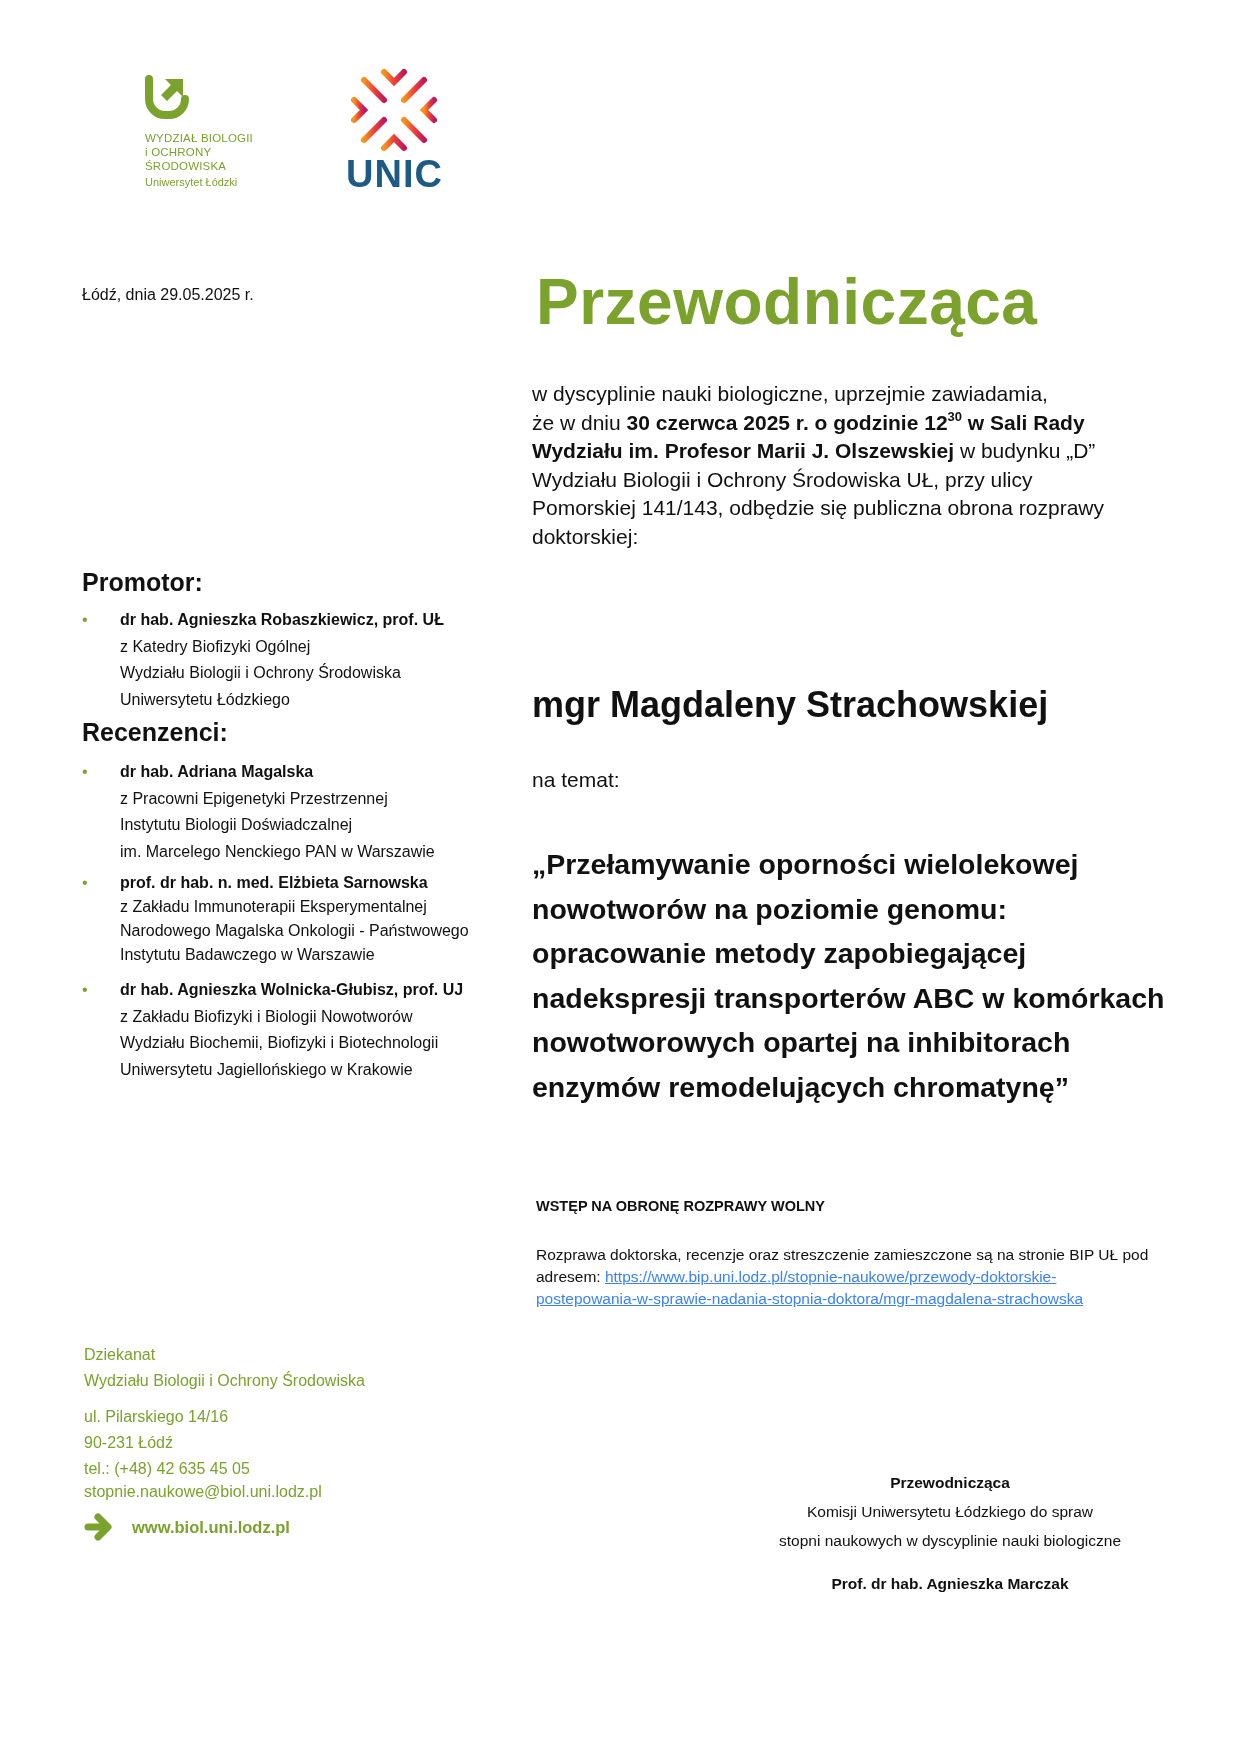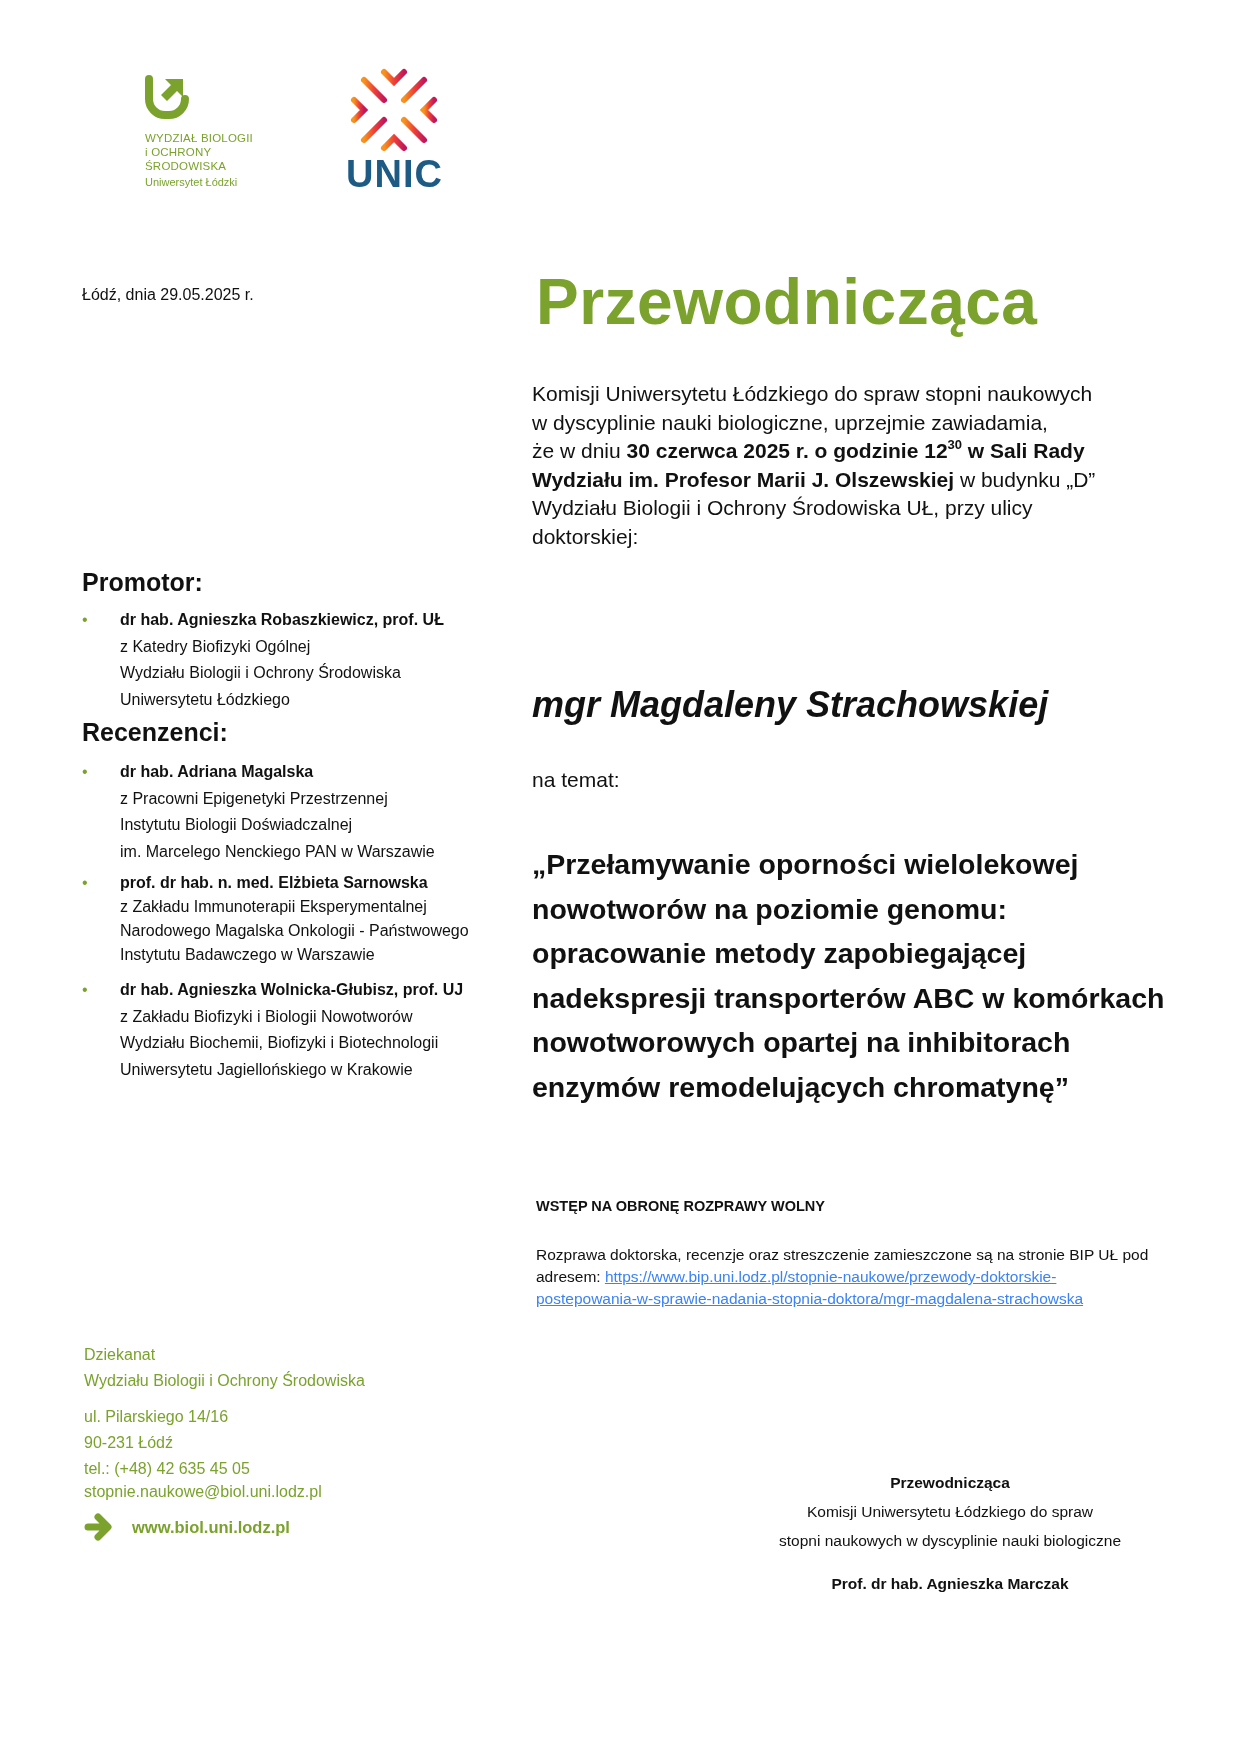--- a/index.html
+++ b/index.html
@@ -23,21 +23,21 @@
     .intro { left: 532px; top: 380px; width: 650px; font-size: 21px; line-height: 28.5px; }
     .intro p { white-space: nowrap; }
     .intro sup { font-size: 13px; vertical-align: 9px; line-height: 0; }
 
     .left-col { left: 82px; width: 420px; }
     .sec-head { font-size: 25px; font-weight: bold; }
     .person { position: relative; padding-left: 38px; font-size: 16px; line-height: 26.5px; }
     .person .bullet { position: absolute; left: 0; top: 0; color: #7aa22d; font-size: 16px; }
     .person .pname { font-weight: bold; }
 
-    .candidate { left: 532px; top: 684px; font-size: 36px; font-weight: bold; font-style: italic; }
+    .candidate { left: 532px; top: 684px; font-size: 36px; font-weight: bold; }
     .na-temat { left: 532px; top: 768px; font-size: 21px; }
     .thesis { left: 532px; top: 842px; width: 660px; font-size: 28.5px; font-weight: bold; line-height: 44.5px; }
 
     .entry { left: 536px; top: 1198px; font-size: 14.5px; font-weight: bold; }
     .bip { left: 536px; top: 1244px; width: 660px; font-size: 15.5px; line-height: 22px; }
     .bip a { color: #3b82f6; text-decoration: underline; }
 
     .footer { left: 84px; top: 1342px; color: #7aa22d; font-size: 16px; line-height: 26px; }
     .footer .gap { height: 10px; }
     .footer .web { display: flex; align-items: center; margin-top: 10px; }
@@ -89,25 +89,25 @@
     </g>
   </svg>
   <div class="txt">UNIC</div>
 </div>
 
 <div class="abs date">Łódź, dnia 29.05.2025 r.</div>
 
 <div class="abs title">Przewodnicząca</div>
 
 <div class="abs intro">
-  <p>Komisji Uniwersytetu Łódzkiego do spraw stopni naukowych</p>
   <p>w dyscyplinie nauki biologiczne, uprzejmie zawiadamia,</p>
   <p><span>że w dniu </span><b><span>30 czerwca 2025 r. o godzinie 12</span><sup>30</sup><span> w Sali Rady</span></b></p>
   <p><b>Wydziału im. Profesor Marii J. Olszewskiej</b><span> w budynku „D”</span></p>
   <p>Wydziału Biologii i Ochrony Środowiska UŁ, przy ulicy</p>
+  <p>Pomorskiej 141/143, odbędzie się publiczna obrona rozprawy</p>
   <p>doktorskiej:</p>
 </div>
 
 <div class="abs left-col" style="top:568px;">
   <div class="sec-head">Promotor:</div>
   <div class="person" style="margin-top:10px;">
     <span class="bullet">•</span>
     <div class="pname">dr hab. Agnieszka Robaszkiewicz, prof. UŁ</div>
     <div>z Katedry Biofizyki Ogólnej</div>
     <div>Wydziału Biologii i Ochrony Środowiska</div>

